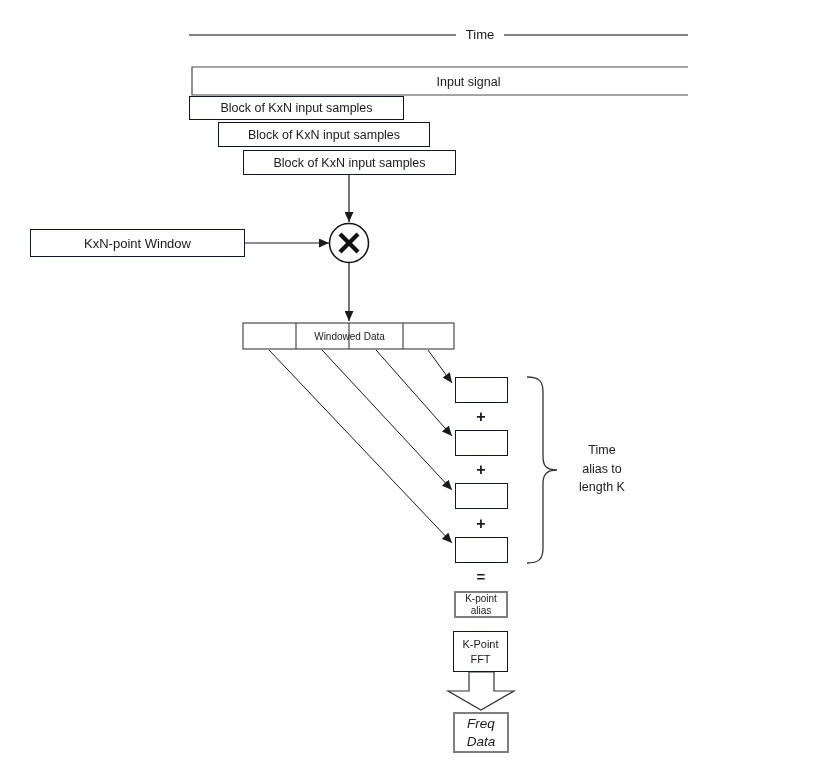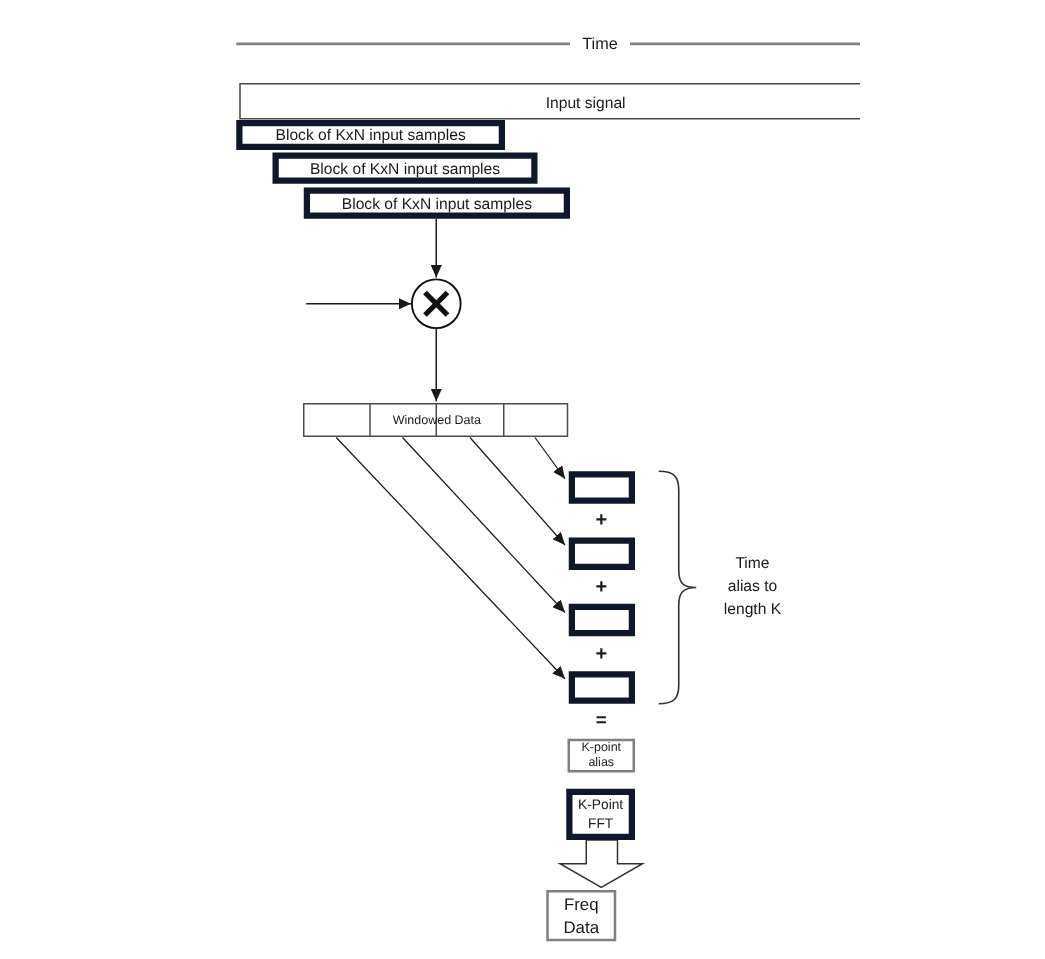--- a/index.html
+++ b/index.html
@@ -19,21 +19,21 @@
   #wires {
     position: absolute;
     left: 0; top: 0;
     z-index: 0;
   }
   .box {
     position: absolute;
     z-index: 1;
     box-sizing: border-box;
     background: #ffffff;
-    border: 5px solid #0f172a;
+    border: 1px solid #0f172a;
     display: flex;
     align-items: center;
     justify-content: center;
     text-align: center;
   }
   .box-heavy { border: 2px solid #7f7f7f; }
   .label {
     position: absolute;
     z-index: 2;
     display: flex;
@@ -139,20 +139,23 @@
   <div class="box fs12" style="left:189px; top:96px; width:215px; height:24px;">
     <span>Block of KxN input samples</span>
   </div>
   <div class="box fs12" style="left:218px; top:122px; width:212px; height:25px;">
     <span>Block of KxN input samples</span>
   </div>
   <div class="box fs12" style="left:243px; top:150px; width:213px; height:25px;">
     <span>Block of KxN input samples</span>
   </div>
 
+  <div class="box fs13" style="left:30px; top:229px; width:215px; height:28px;">
+    <span>KxN-point Window</span>
+  </div>
 
   <div class="label" id="windowed-data-label">Windowed Data</div>
 
   <div class="box" style="left:455px; top:377px; width:53px; height:26px;"></div>
   <div class="box" style="left:455px; top:430px; width:53px; height:26px;"></div>
   <div class="box" style="left:455px; top:483px; width:53px; height:26px;"></div>
   <div class="box" style="left:455px; top:537px; width:53px; height:26px;"></div>
 
   <div class="op" style="left:466px; top:407px;">+</div>
   <div class="op" style="left:466px; top:460px;">+</div>
@@ -168,18 +171,18 @@
   <div class="box box-heavy two-line" style="left:454px; top:591px; width:54px; height:27px; font-size:10px; line-height:12px;">
     <span>K-point</span>
     <span>alias</span>
   </div>
 
   <div class="box two-line" style="left:453px; top:631px; width:55px; height:41px; font-size:11px; line-height:15px;">
     <span>K-Point</span>
     <span>FFT</span>
   </div>
 
-  <div class="box box-heavy two-line" style="left:437px; top:712px; width:56px; height:41px; font-size:13.5px; line-height:18px;">
+  <div class="box box-heavy two-line" style="left:453px; top:712px; width:56px; height:41px; font-size:13.5px; line-height:18px;font-style:italic;">
     <span>Freq</span>
     <span>Data</span>
   </div>
 
 </div>
 
 </body></html>

